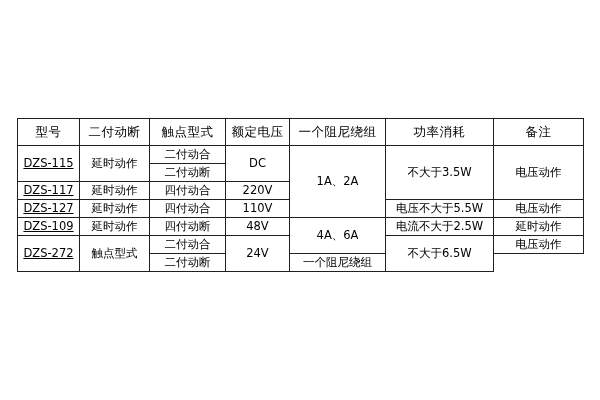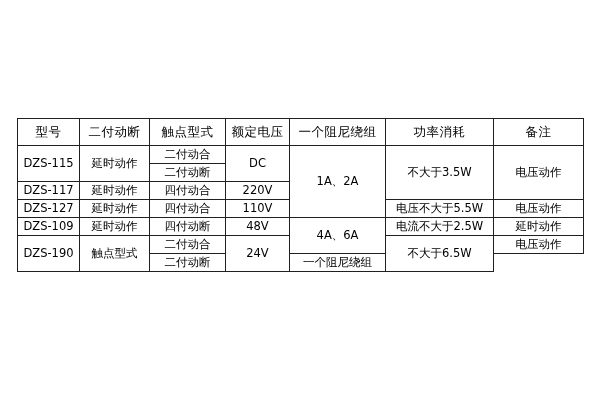--- a/index.html
+++ b/index.html
@@ -47,21 +47,21 @@
     height: 17px;
     font-size: 11.5px;
   }
   .c-model   { width: 62px; }
   .c-delay   { width: 70px; }
   .c-contact { width: 76px; }
   .c-volt    { width: 64px; }
   .c-current { width: 96px; }
   .c-power   { width: 108px; }
   .c-note    { width: 90px; }
-  .model-cell { font-size: 11.5px; letter-spacing: 0px; }
+  .model-cell { font-size: 11.5px; letter-spacing: 0px; text-decoration: underline; }
 </style>
 </head>
 <body>
 
 <div id="sheet">
 
   <table class="spec">
     <colgroup>
       <col class="c-model">
       <col class="c-delay">
@@ -115,21 +115,21 @@
         <td class="model-cell">DZS-109</td>
         <td>延时动作</td>
         <td>四付动断</td>
         <td>48V</td>
         <td rowspan="2">4A、6A</td>
         <td>电流不大于2.5W</td>
         <td>延时动作</td>
       </tr>
 
       <tr class="body">
-        <td class="model-cell" rowspan="2">DZS-190</td>
+        <td class="model-cell" rowspan="2">DZS-272</td>
         <td rowspan="2">触点型式</td>
         <td>二付动合</td>
         <td rowspan="2">24V</td>
         <td rowspan="2">不大于6.5W</td>
         <td>电压动作</td>
       </tr>
       <tr class="body">
         <td>二付动断</td>
         <td>一个阻尼绕组</td>
       </tr>

